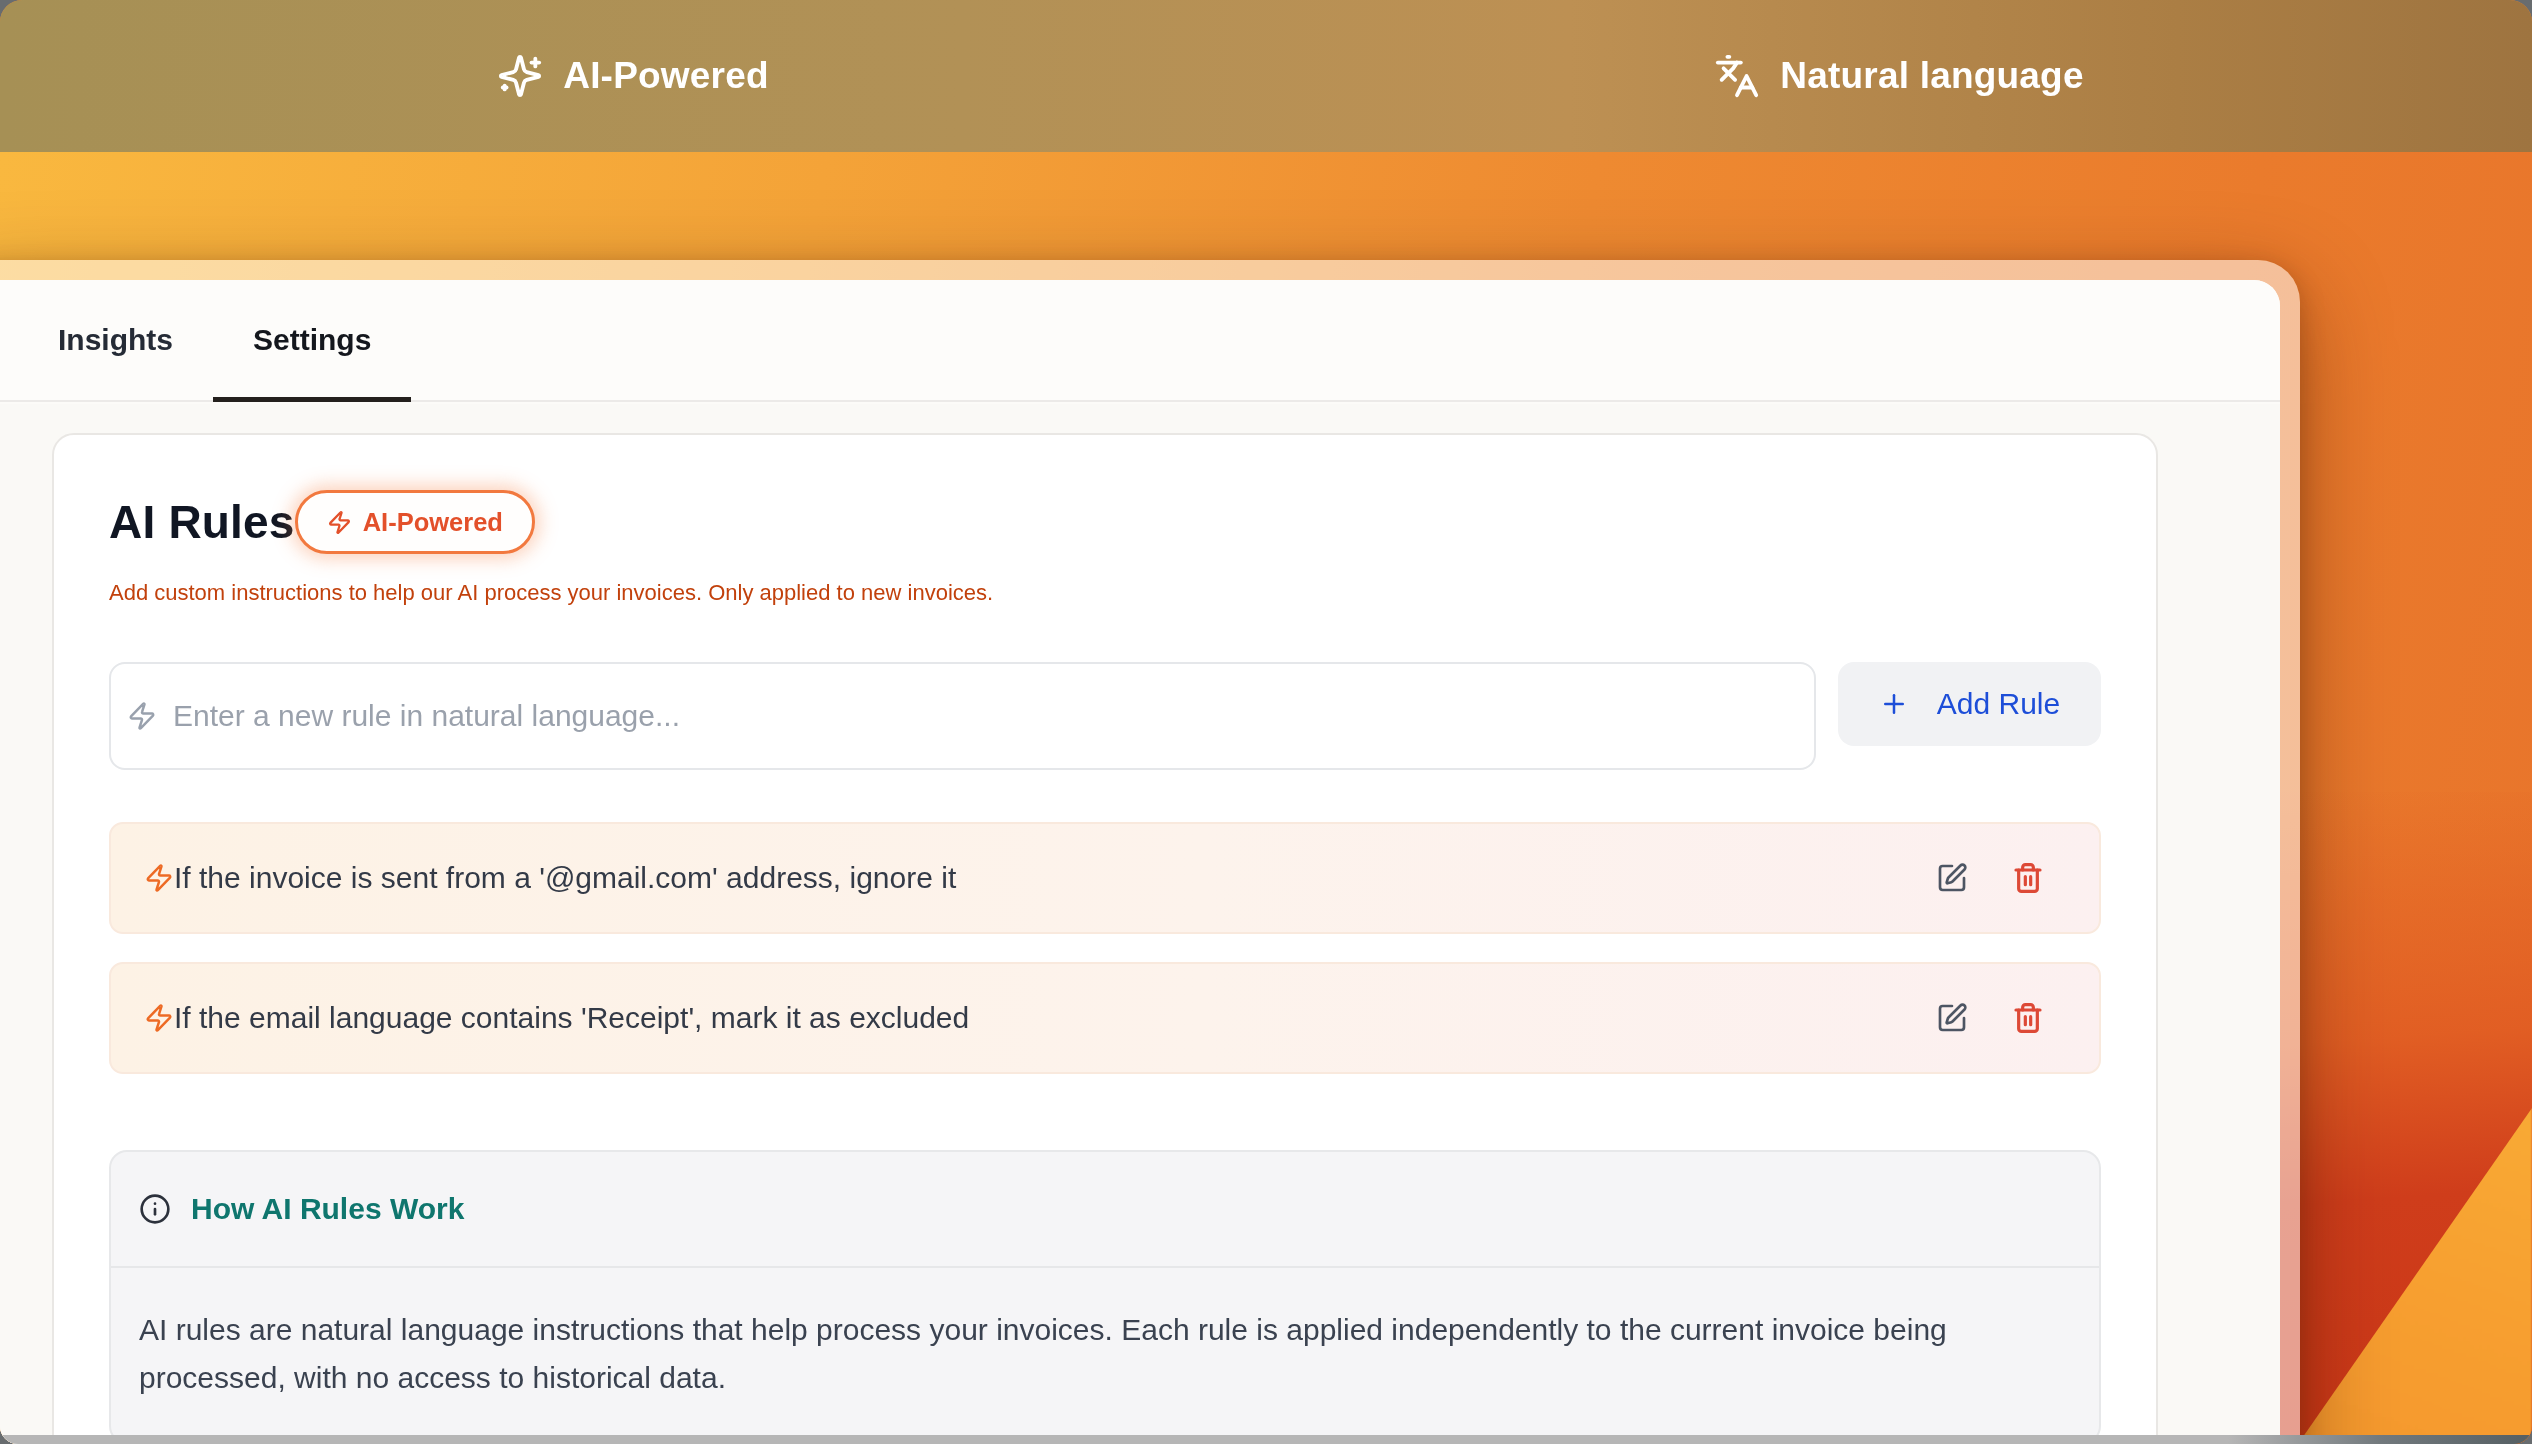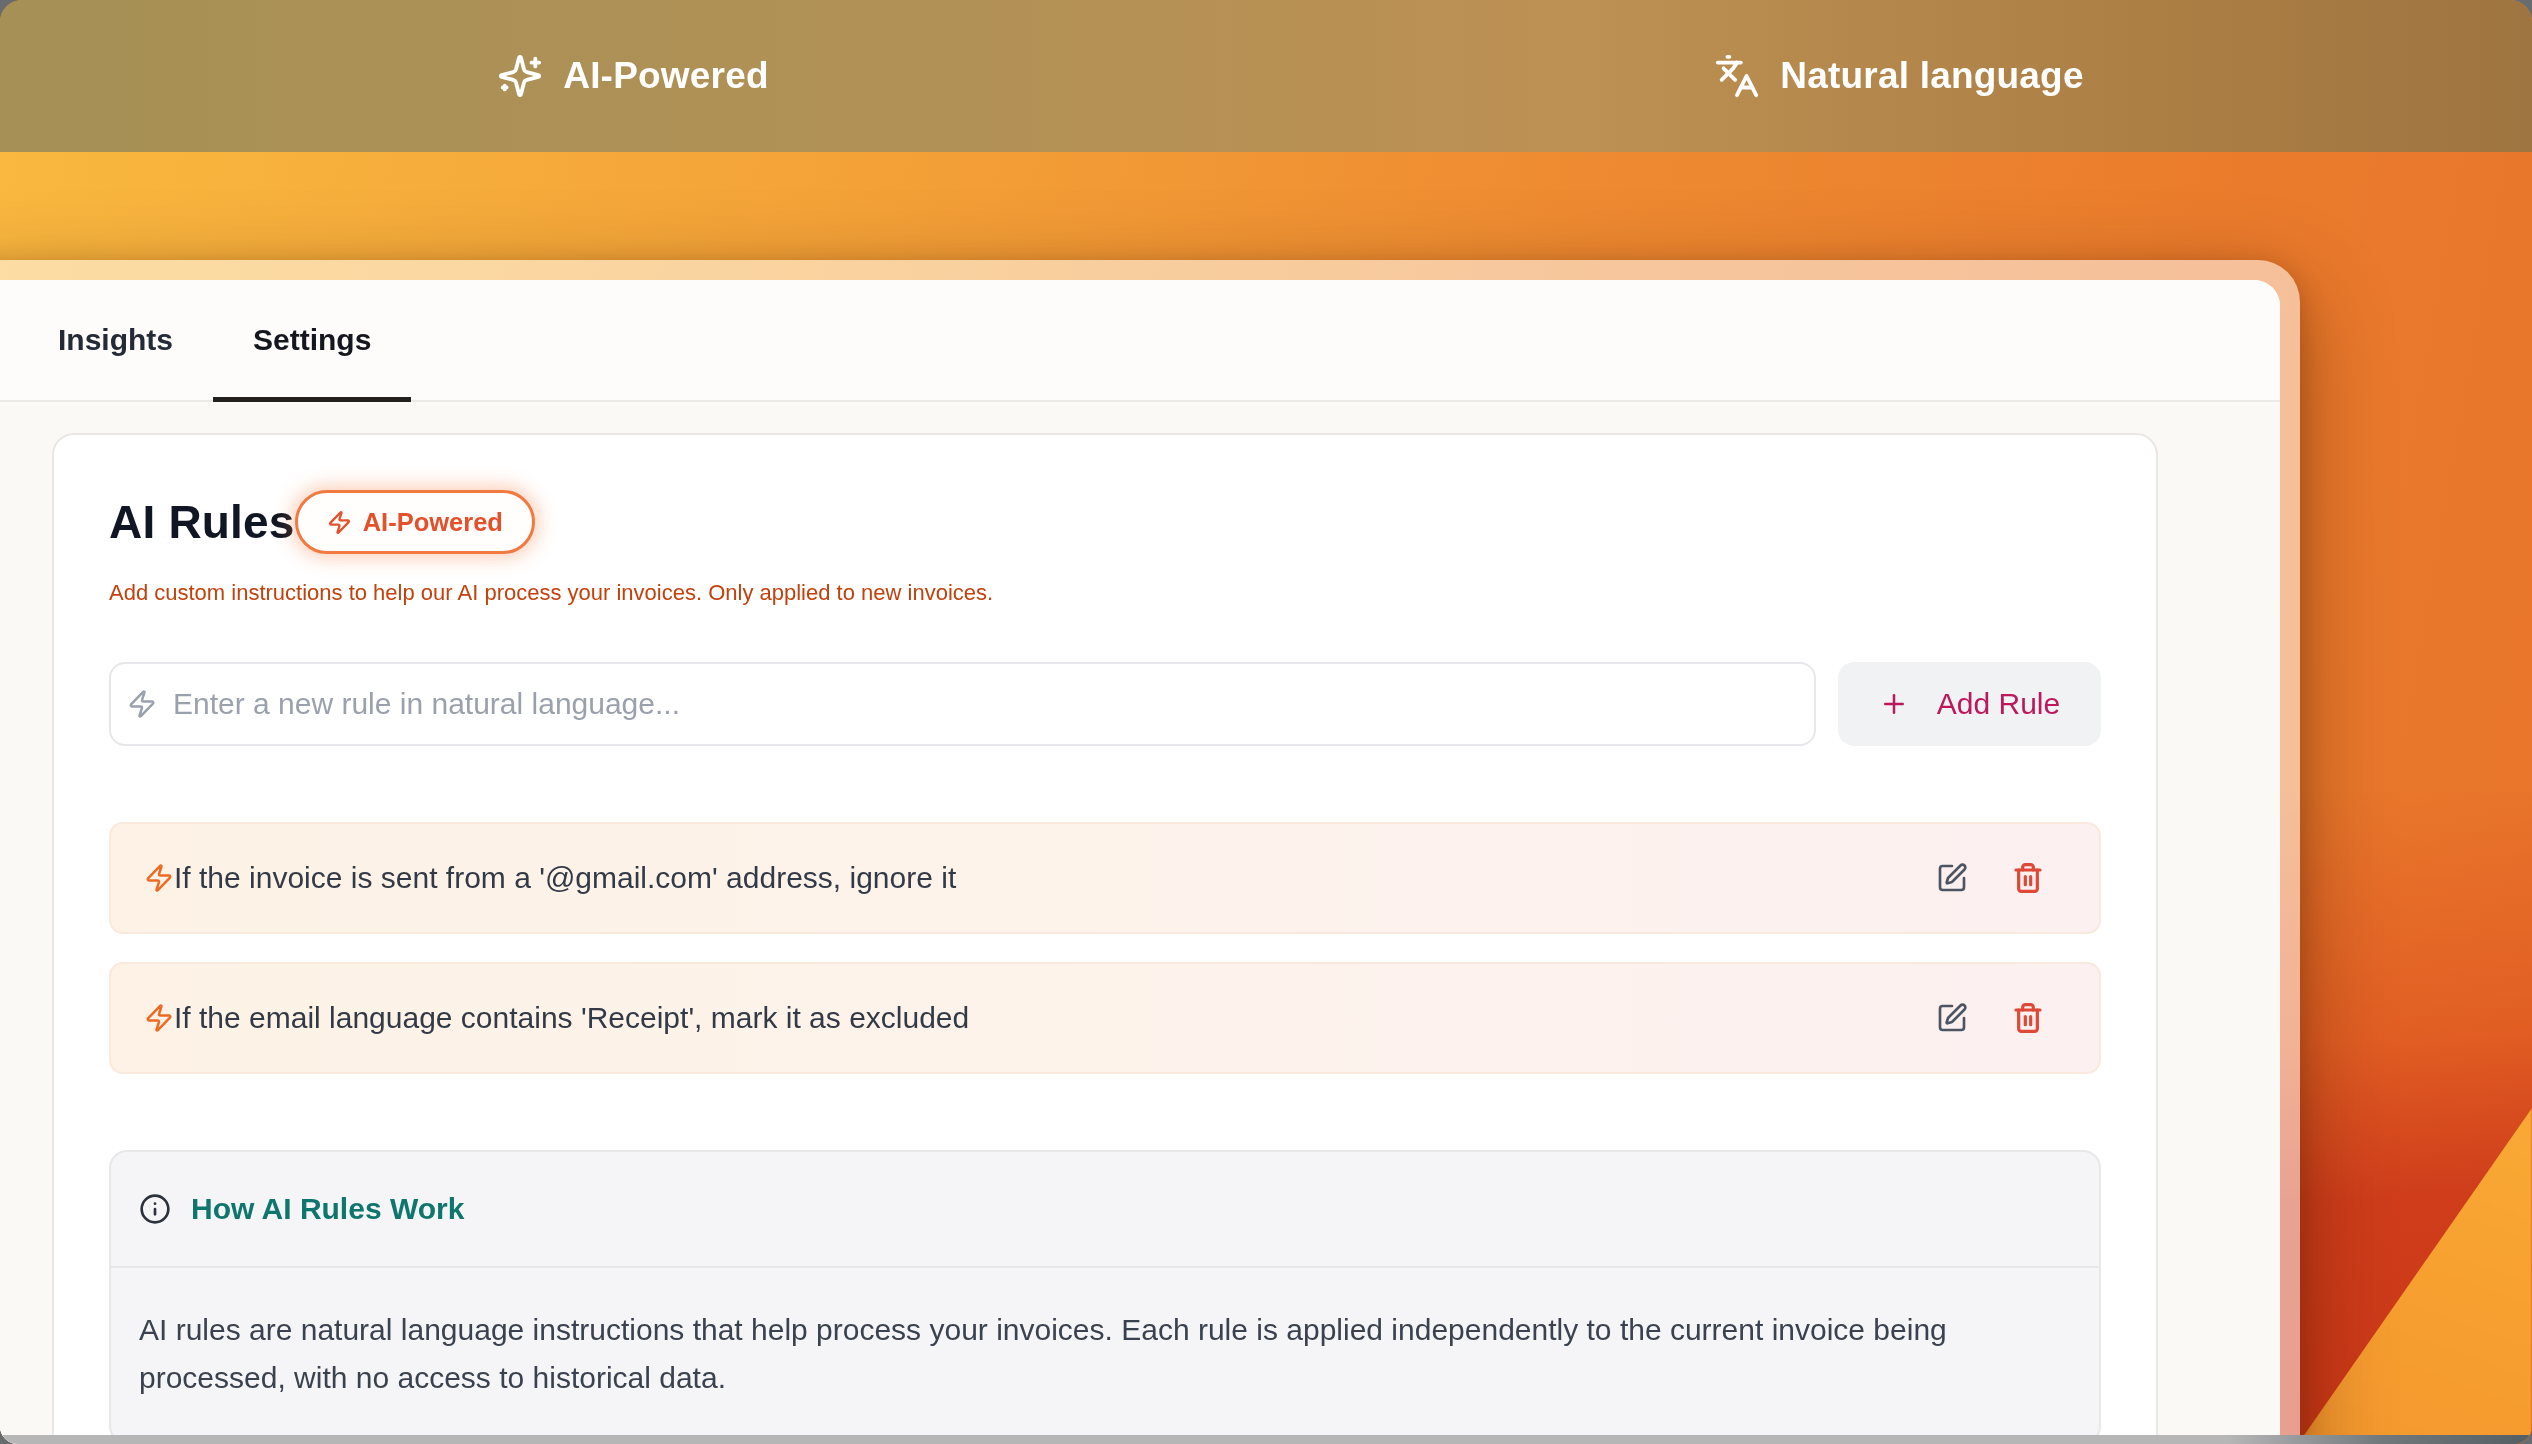--- a/index.html
+++ b/index.html
@@ -46,27 +46,27 @@
   .heading-row{margin-top:55px;display:flex;align-items:center;}
   .card-title{font-size:46px;font-weight:700;color:#101623;letter-spacing:.2px;}
   .badge{display:flex;align-items:center;gap:11px;height:64px;padding:0 29px;border-radius:34px;
          background:#fffefd;border:3px solid #f2793f;color:#e3502a;
          box-shadow:0 0 18px 5px rgba(246,130,70,.35);}
   .badge .b-icon{width:25px;height:25px;}
   .badge .b-label{font-size:25.5px;font-weight:700;}
   .card-desc{margin-top:26px;font-size:22px;color:#c2410c;}
 
   .input-row{margin-top:56px;display:flex;gap:22px;height:84px;}
-  .rule-input{flex:1;display:flex;align-items:center;height:84px;background:#ffffff;
+  .rule-input{flex:1;display:flex;align-items:center;height:108px;background:#ffffff;
               border:2px solid #e5e7ea;border-radius:16px;padding-left:16px;gap:14px;}
   .rule-input .in-icon{width:30px;height:30px;color:#99a1ad;flex:none;}
   .rule-input input{border:none;outline:none;flex:1;font-size:30px;color:#374151;background:transparent;
                     font-family:"Liberation Sans",sans-serif;}
   .rule-input input::placeholder{color:#9aa1ac;}
-  .add-btn{width:263px;height:84px;border:none;border-radius:16px;background:#f1f2f4;color:#be185d;
+  .add-btn{width:263px;height:84px;border:none;border-radius:16px;background:#f1f2f4;color:#1d4ed8;
            display:flex;align-items:center;justify-content:center;gap:28px;font-size:30px;font-weight:500;
            font-family:"Liberation Sans",sans-serif;cursor:pointer;}
   .add-btn .p-icon{width:30px;height:30px;}
 
   .rules{margin-top:76px;display:flex;flex-direction:column;gap:28px;}
   .rule-row{height:112px;border-radius:14px;display:flex;align-items:center;
             padding:0 55px 0 33px;border:2px solid #f9e9dd;
             background:linear-gradient(90deg,#fdf2e5 0%,#fdf3ec 55%,#fcf0f0 100%);}
   .rule-row .r-bolt{width:30px;height:30px;color:#ed6a24;flex:none;}
   .rule-text{flex:1;font-size:30px;font-weight:500;color:#333a47;}

